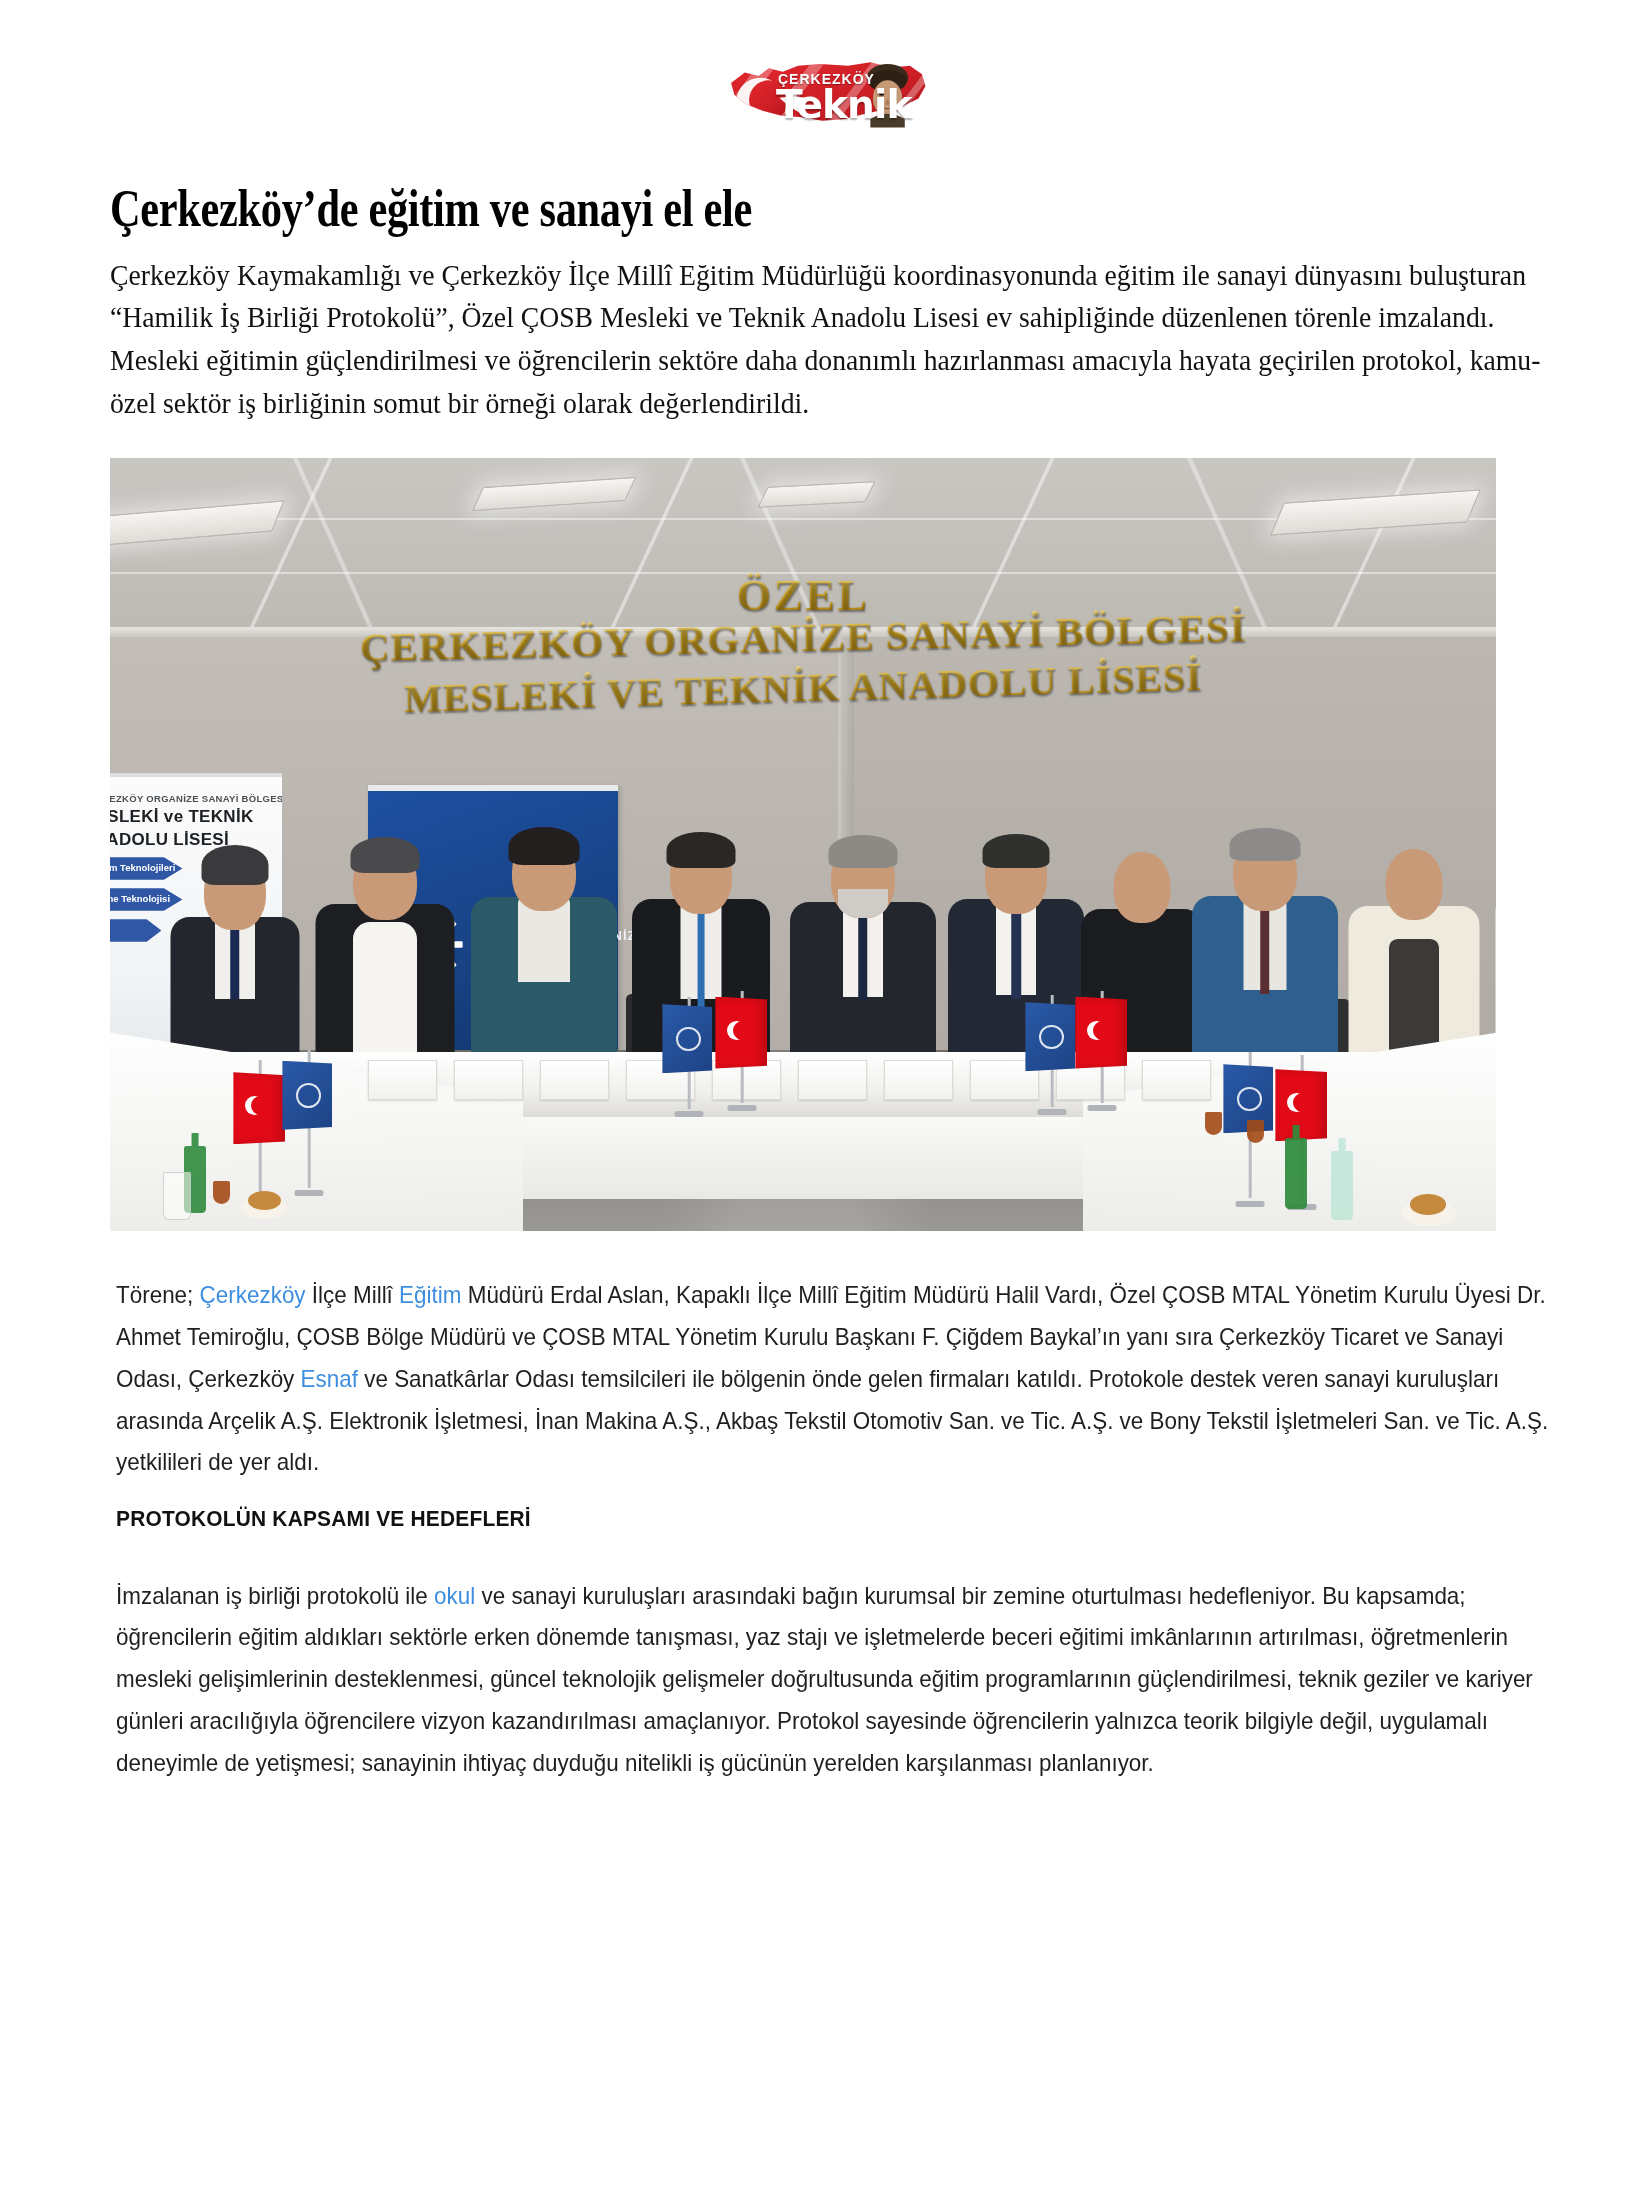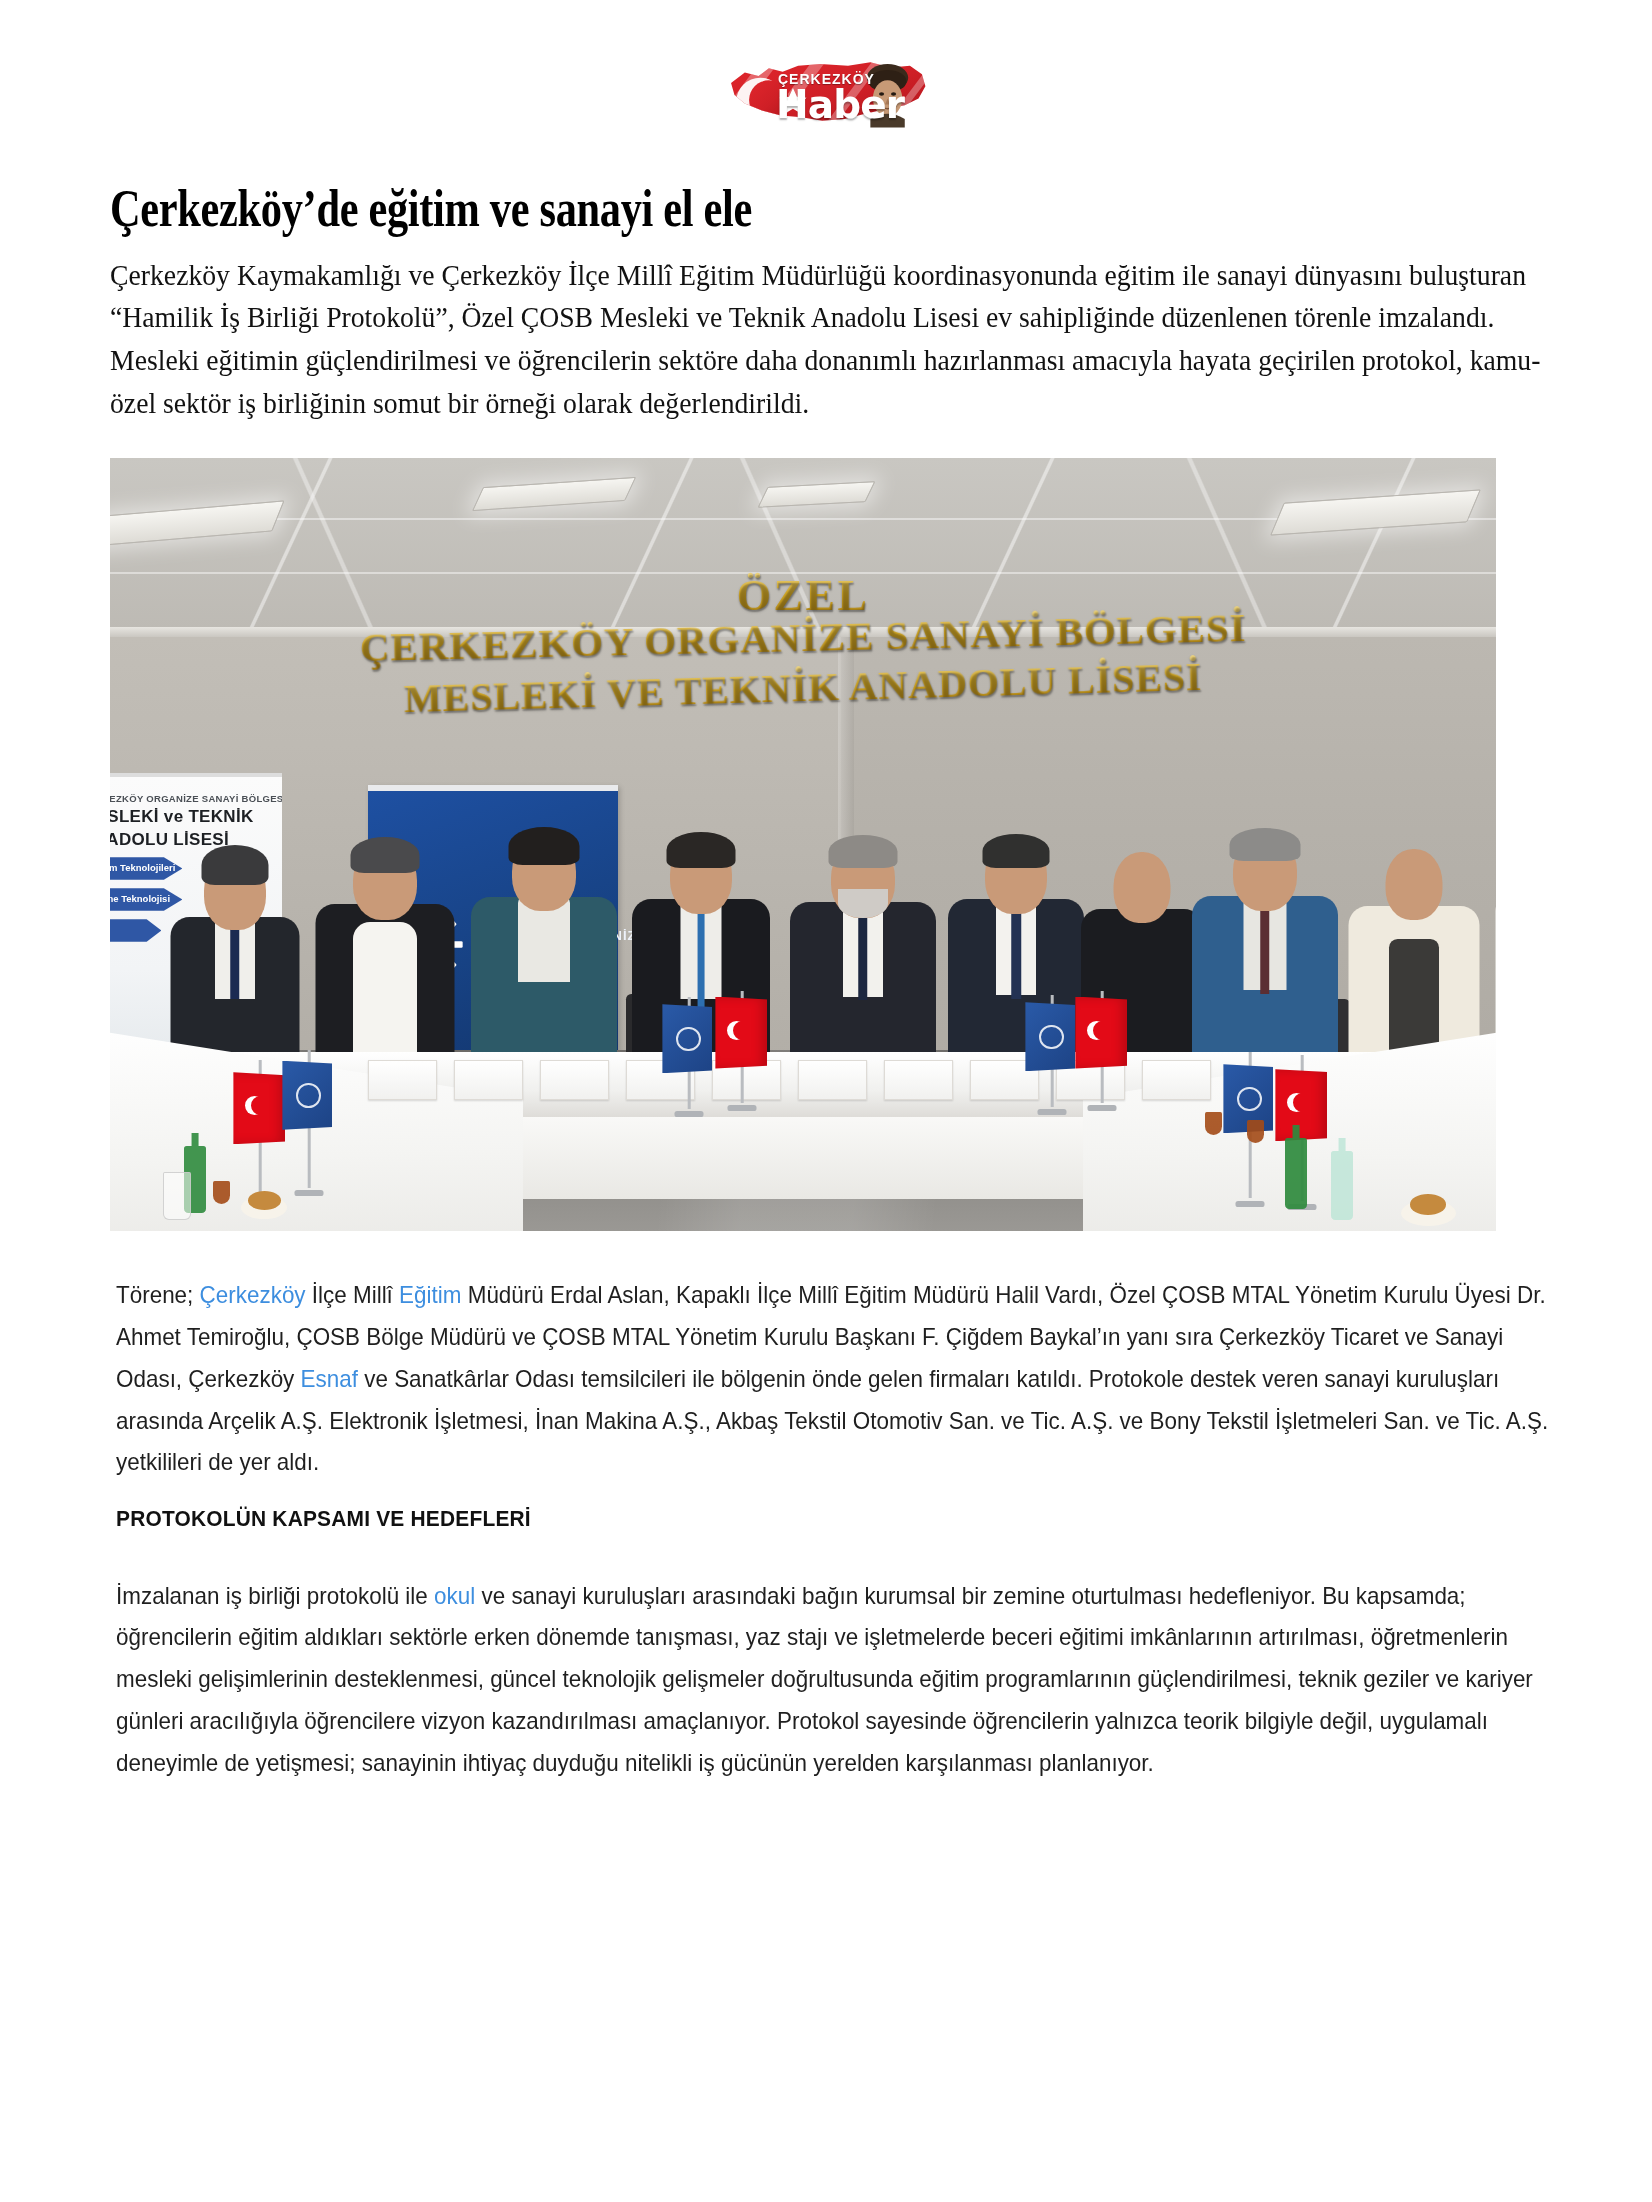--- a/index.html
+++ b/index.html
@@ -367,21 +367,21 @@
           <ellipse cx="196" cy="42" rx="22" ry="13" fill="#2e2015"></ellipse>
           <ellipse cx="196" cy="62" rx="17" ry="21" fill="#c79a76"></ellipse>
           <ellipse cx="189" cy="57" rx="3" ry="2" fill="#231a12"></ellipse>
           <ellipse cx="203" cy="57" rx="3" ry="2" fill="#231a12"></ellipse>
           <path d="M196 62 l-3 7 h6 Z" fill="#a87a58"></path>
           <path d="M189 72 q7 4 14 0" stroke="#7e543a" stroke-width="1.6" fill="none"></path>
           <path d="M176 86 q20 -12 40 0 l0 10 -40 0 Z" fill="#4a3a2a"></path>
         </g>
       </svg>
       <span class="logo-top">ÇERKEZKÖY</span>
-      <span class="logo-main">Haber</span>
+      <span class="logo-main">Teknik</span>
     </a>
   </header>
 
   <main class="article">
 
     <h1 class="headline">Çerkezköy’de eğitim ve sanayi el ele</h1>
 
     <p class="lead">Çerkezköy Kaymakamlığı ve Çerkezköy İlçe Millî Eğitim Müdürlüğü koordinasyonunda eğitim ile sanayi dünyasını buluşturan “Hamilik İş Birliği Protokolü”, Özel ÇOSB Mesleki ve Teknik Anadolu Lisesi ev sahipliğinde düzenlenen törenle imzalandı. Mesleki eğitimin güçlendirilmesi ve öğrencilerin sektöre daha donanımlı hazırlanması amacıyla hayata geçirilen protokol, kamu-özel sektör iş birliğinin somut bir örneği olarak değerlendirildi.</p>
 
     <figure class="photo-wrap" style="margin-left:0">

